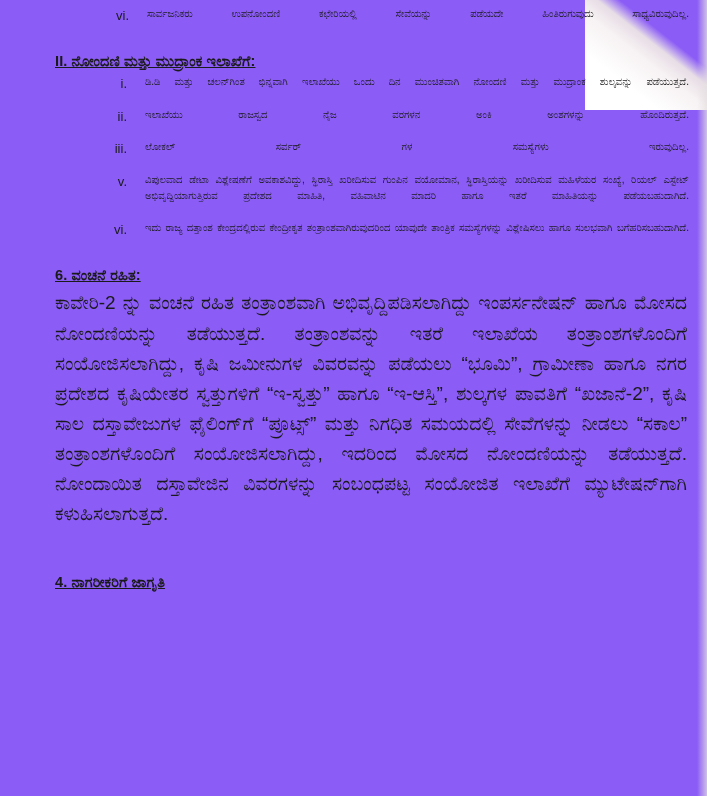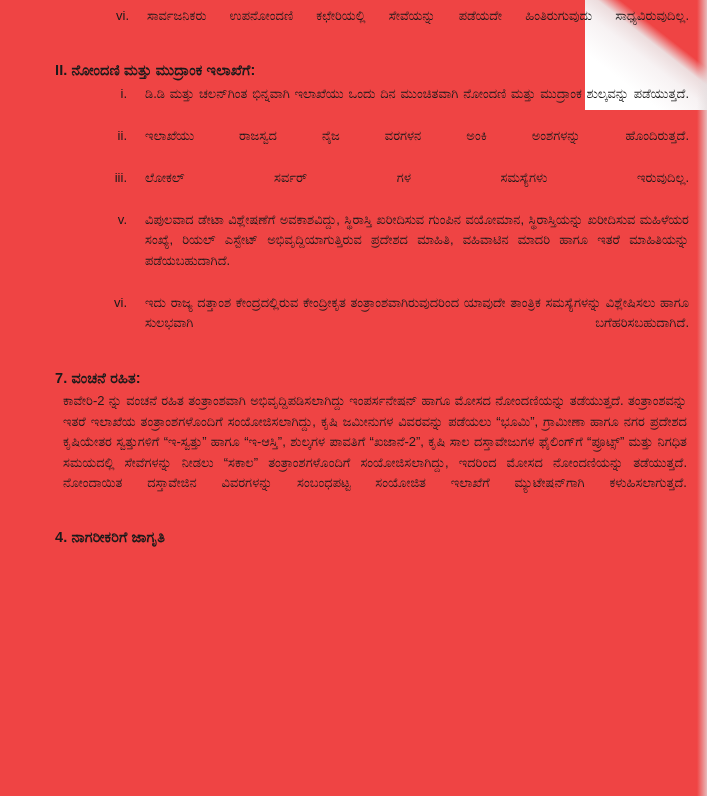--- a/index.html
+++ b/index.html
@@ -14,21 +14,21 @@
     overflow: hidden;
     font-family: "Liberation Sans", "DejaVu Sans", sans-serif;
     color: #1a1a1a;
     -webkit-font-smoothing: none;
   }
 
   
   #page {
     position: absolute;
     inset: 0;
-    background: #ef4444;
+    background: #8b5cf6;
     padding: 0;
     box-sizing: border-box;
   }
 
   
   #page-curl {
     position: absolute;
     top: -10px;
     right: -8px;
     width: 130px;
@@ -59,20 +59,21 @@
     box-sizing: border-box;
   }
 
   
   .section-heading {
     font-weight: bold;
     font-size: 14.5px;
     line-height: 1.35;
     margin: 14px 0 3px 0;
     letter-spacing: 0.1px;
+    text-decoration: underline;
   }
 
   
   .roman-list {
     list-style: none;
     margin: 0;
     padding: 0;
   }
   .roman-list > li {
     display: flex;
@@ -83,36 +84,36 @@
     flex: 0 0 auto;
     width: 40px;
     text-align: right;
     padding-right: 18px;
     font-size: 13px;
     line-height: 1.58;
     box-sizing: border-box;
   }
   .roman-list > li .item-text {
     flex: 1 1 auto;
-    font-size: 13px;
+    font-size: 10px;
     line-height: 1.58;
     text-align: justify;
     text-justify: inter-word;
   }
   
   .list-indent-1 { padding-left: 50px; }
   .list-indent-2 { padding-left: 52px; }
 
   
   .body-paragraph {
-    font-size: 13px;
+    font-size: 19px;
     line-height: 1.58;
     text-align: justify;
     text-justify: inter-word;
-    margin: 2px 0 0 8px;
+    margin: 2px 0 0 0;
     padding-right: 2px;
   }
 
   
   .body-paragraph::after,
   .item-text::after {
     content: "";
     display: inline-block;
     width: 100%;
   }
@@ -151,19 +152,19 @@
       <li>
         <span class="marker">v.</span>
         <span class="item-text">ವಿಪುಲವಾದ ಡೇಟಾ ವಿಶ್ಲೇಷಣೆಗೆ ಅವಕಾಶವಿದ್ದು, ಸ್ಥಿರಾಸ್ತಿ ಖರೀದಿಸುವ ಗುಂಪಿನ ವಯೋಮಾನ, ಸ್ಥಿರಾಸ್ತಿಯನ್ನು ಖರೀದಿಸುವ ಮಹಿಳೆಯರ ಸಂಖ್ಯೆ, ರಿಯಲ್ ಎಸ್ಟೇಟ್ ಅಭಿವೃದ್ದಿಯಾಗುತ್ತಿರುವ ಪ್ರದೇಶದ ಮಾಹಿತಿ, ವಹಿವಾಟಿನ ಮಾದರಿ ಹಾಗೂ ಇತರೆ ಮಾಹಿತಿಯನ್ನು ಪಡೆಯಬಹುದಾಗಿದೆ.</span>
       </li>
       <li>
         <span class="marker">vi.</span>
         <span class="item-text">ಇದು ರಾಜ್ಯ ದತ್ತಾಂಶ ಕೇಂದ್ರದಲ್ಲಿರುವ ಕೇಂದ್ರೀಕೃತ ತಂತ್ರಾಂಶವಾಗಿರುವುದರಿಂದ ಯಾವುದೇ ತಾಂತ್ರಿಕ ಸಮಸ್ಯೆಗಳನ್ನು ವಿಶ್ಲೇಷಿಸಲು ಹಾಗೂ ಸುಲಭವಾಗಿ ಬಗೆಹರಿಸಬಹುದಾಗಿದೆ.</span>
       </li>
     </ul>
 
-    <div class="section-heading">7. ವಂಚನೆ ರಹಿತ:</div>
+    <div class="section-heading">6. ವಂಚನೆ ರಹಿತ:</div>
     <p class="body-paragraph">ಕಾವೇರಿ-2 ನ್ನು ವಂಚನೆ ರಹಿತ ತಂತ್ರಾಂಶವಾಗಿ ಅಭಿವೃದ್ದಿಪಡಿಸಲಾಗಿದ್ದು ಇಂಪರ್ಸನೇಷನ್ ಹಾಗೂ ಮೋಸದ ನೋಂದಣಿಯನ್ನು ತಡೆಯುತ್ತದೆ. ತಂತ್ರಾಂಶವನ್ನು ಇತರೆ ಇಲಾಖೆಯ ತಂತ್ರಾಂಶಗಳೊಂದಿಗೆ ಸಂಯೋಜಿಸಲಾಗಿದ್ದು, ಕೃಷಿ ಜಮೀನುಗಳ ವಿವರವನ್ನು ಪಡೆಯಲು “ಭೂಮಿ”, ಗ್ರಾಮೀಣಾ ಹಾಗೂ ನಗರ ಪ್ರದೇಶದ ಕೃಷಿಯೇತರ ಸ್ವತ್ತುಗಳಿಗೆ “ಇ-ಸ್ವತ್ತು” ಹಾಗೂ “ಇ-ಆಸ್ತಿ”, ಶುಲ್ಕಗಳ ಪಾವತಿಗೆ “ಖಜಾನೆ-2”, ಕೃಷಿ ಸಾಲ ದಸ್ತಾವೇಜುಗಳ ಫೈಲಿಂಗ್‌ಗೆ “ಪ್ರೂಟ್ಸ್” ಮತ್ತು ನಿಗಧಿತ ಸಮಯದಲ್ಲಿ ಸೇವೆಗಳನ್ನು ನೀಡಲು “ಸಕಾಲ” ತಂತ್ರಾಂಶಗಳೊಂದಿಗೆ ಸಂಯೋಜಿಸಲಾಗಿದ್ದು, ಇದರಿಂದ ಮೋಸದ ನೋಂದಣಿಯನ್ನು ತಡೆಯುತ್ತದೆ. ನೋಂದಾಯಿತ ದಸ್ತಾವೇಜಿನ ವಿವರಗಳನ್ನು ಸಂಬಂಧಪಟ್ಟ ಸಂಯೋಜಿತ ಇಲಾಖೆಗೆ ಮ್ಯುಟೇಷನ್‌ಗಾಗಿ ಕಳುಹಿಸಲಾಗುತ್ತದೆ.</p>
 
     <div class="section-heading">4. ನಾಗರೀಕರಿಗೆ ಜಾಗೃತಿ</div>
 
   </div>
 </div>
 
 </body></html>

